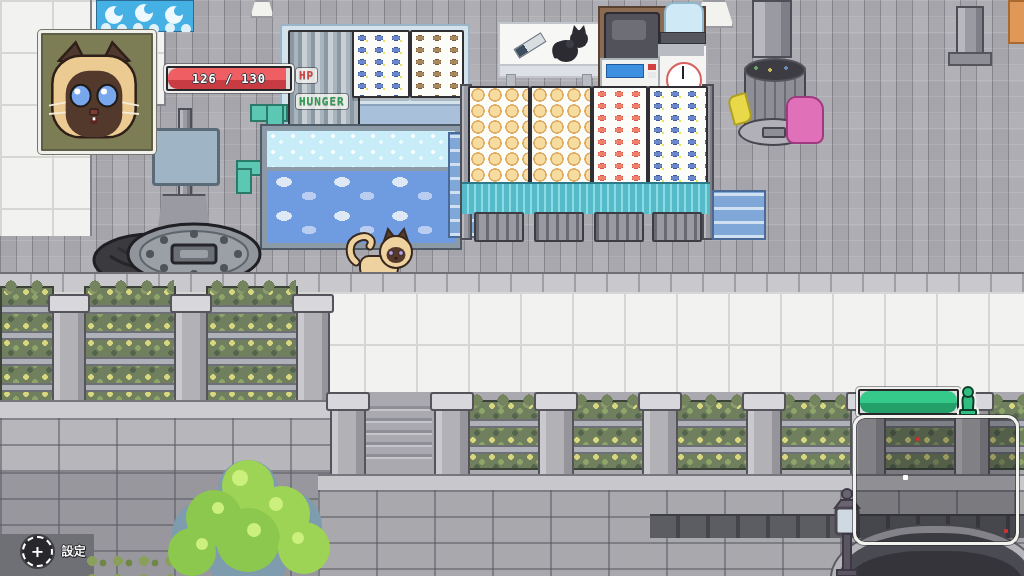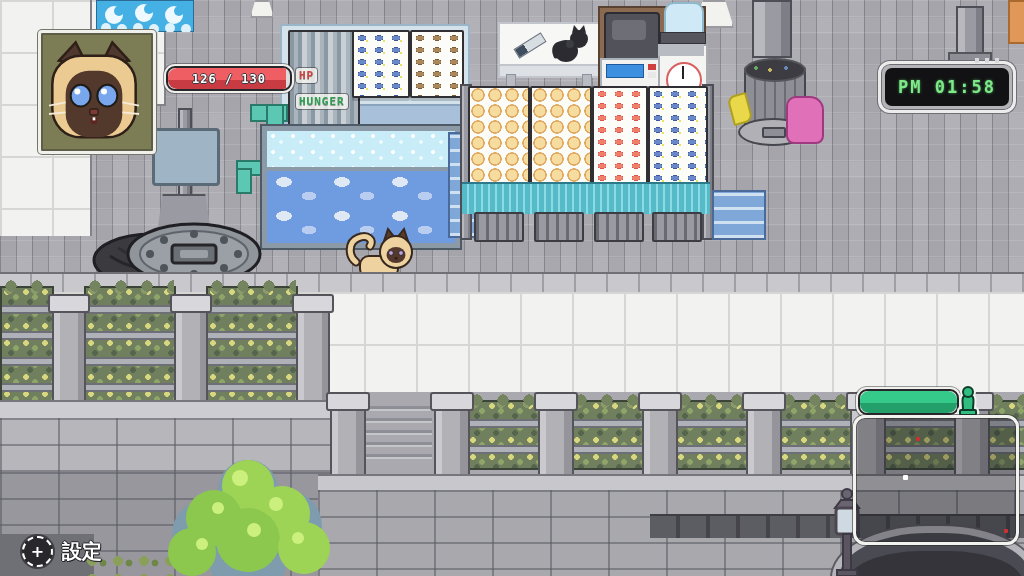--- a/index.html
+++ b/index.html
@@ -78,42 +78,42 @@
     background-size:19px 17px;}
   .bush::before{content:"";position:absolute;top:-12px;left:0;right:0;height:18px;
     background-image:radial-gradient(circle 8px at 9px 10px,#74845e 70%,transparent 71%),
     radial-gradient(circle 6px at 20px 12px,#8a9a6a 70%,transparent 71%);
     background-size:26px 18px;background-position:0 0,13px 2px;}
   .bush::after{content:"";position:absolute;inset:0;background-image:
     repeating-linear-gradient(180deg,transparent 0 17px,#6e6e76 17px 19px,#aeb2b8 19px 24px,#6e6e76 24px 26px);}
   .rails{background-image:repeating-linear-gradient(180deg,#8e8e96 0 3px,#c4c6ca 3px 5px,transparent 5px 12px);}
 
   
-  .hudbar{border:2px solid #26262a;border-radius:9px;background:#dcdcdc;
+  .hudbar{border:2px solid #26262a;border-radius:2px;background:#dcdcdc;
     box-shadow:0 0 0 2px #f0f0ec,0 0 0 3px rgba(60,60,66,.5);overflow:hidden;}
   .hudfill{position:absolute;left:0;top:0;bottom:0;border-radius:9px 0 0 9px;}
   .hp .hudfill{background:linear-gradient(180deg,#ef5e63 0 55%,#c93b42 55%);}
   .hunger .hudfill{background:linear-gradient(180deg,#8ad43e 0 55%,#63b324 55%);}
   .terr .hudfill{background:linear-gradient(180deg,#35c98a 0 55%,#23a06a 55%);border-radius:9px;}
   .hudtext{position:absolute;inset:0;display:flex;align-items:center;justify-content:center;
     font-family:"DejaVu Sans Mono",monospace;font-size:12px;font-weight:bold;color:#fff;
     text-shadow:1px 0 #3a3a40,-1px 0 #3a3a40,0 1px #3a3a40,0 -1px #3a3a40;letter-spacing:1px;}
   .stat-label{font-family:"DejaVu Sans Mono",monospace;font-size:11px;font-weight:bold;
     letter-spacing:1px;padding:1px 3px;background:rgba(244,244,240,.82);border-radius:3px;
     box-shadow:0 0 0 1px rgba(60,60,66,.6);text-shadow:0 1px 0 rgba(0,0,0,.35);}
   #clock{background:#b4b4b8;border:3px solid #ececec;border-radius:12px;
     box-shadow:0 0 0 1px #6e6e74,inset 0 0 0 1px #6e6e74;}
   #clock .screen{position:absolute;inset:4px;background:#121214;border-radius:7px;
     display:flex;align-items:center;justify-content:center;
     font-family:"DejaVu Sans Mono",monospace;font-size:17px;font-weight:bold;
     color:#7fe98a;letter-spacing:2px;text-shadow:0 0 3px rgba(110,255,130,.55);}
   #settings-btn{width:27px;height:27px;border-radius:50%;background:rgba(28,28,32,.85);
     border:2px dashed #fff;box-shadow:0 0 0 2px rgba(20,20,24,.55);color:#fff;
     display:flex;align-items:center;justify-content:center;font-size:16px;font-weight:bold;cursor:pointer;}
-  .jp-label{color:#fff;font-size:20px;font-weight:bold;
+  .jp-label{color:#fff;font-size:12px;font-weight:bold;
     text-shadow:1px 0 #26262a,-1px 0 #26262a,0 1px #26262a,0 -1px #26262a,1px 1px #26262a;}
   #map-overlay{border:3px solid #f2f2ee;border-radius:12px;background:rgba(25,25,30,.32);
     box-shadow:0 0 0 1px rgba(40,40,46,.55),inset 0 0 0 1px rgba(40,40,46,.55);}
   .dot{position:absolute;border-radius:1px;}
 
   
   #portrait{background:#7d7d55;border:3px solid #f0f0ec;border-radius:4px;
     box-shadow:0 0 0 1px #75756b,inset 0 0 0 2px #5e5e46;}
 
   
@@ -350,26 +350,20 @@
   </div>
 
   <div class="px hudbar hp" style="left:166px;top:66px;width:122px;height:21px">
     <div class="hudfill" style="width: 96.9231%;"></div>
     <div class="hudtext">126 / 130</div>
   </div>
   <span class="px stat-label" style="left:296px;top:68px;color:#cf4440">HP</span>
 
   <span class="px stat-label" style="left:296px;top:94px;color:#2f9e52">HUNGER</span>
 
-  <div class="px" id="clock" style="left:878px;top:61px;width:132px;height:46px">
-    <div style="position:absolute;top:-6px;right:14px;width:4px;height:5px;background:#d8d8dc"></div>
-    <div style="position:absolute;top:-6px;right:24px;width:4px;height:5px;background:#d8d8dc"></div>
-    <div style="position:absolute;top:-6px;right:34px;width:4px;height:5px;background:#d8d8dc"></div>
-    <div class="screen">PM 01:58</div>
-  </div>
 
   <div class="px hudbar terr" style="left:858px;top:389px;width:97px;height:22px">
     <div class="hudfill" style="width: 100%;"></div>
   </div>
   <svg class="px" style="left:954px;top:384px;width:28px;height:34px" viewBox="0 0 28 34">
     <g stroke="#f2f2ee" stroke-width="6" stroke-linejoin="round">
       <rect x="6" y="26" width="16" height="5" rx="1" fill="#2fbe80"></rect>
       <path d="M9,26 C9,17 7,15 10,12 L18,12 C21,15 19,17 19,26 Z" fill="#2fbe80"></path>
       <circle cx="14" cy="8" r="5" fill="#2fbe80"></circle>
     </g>

